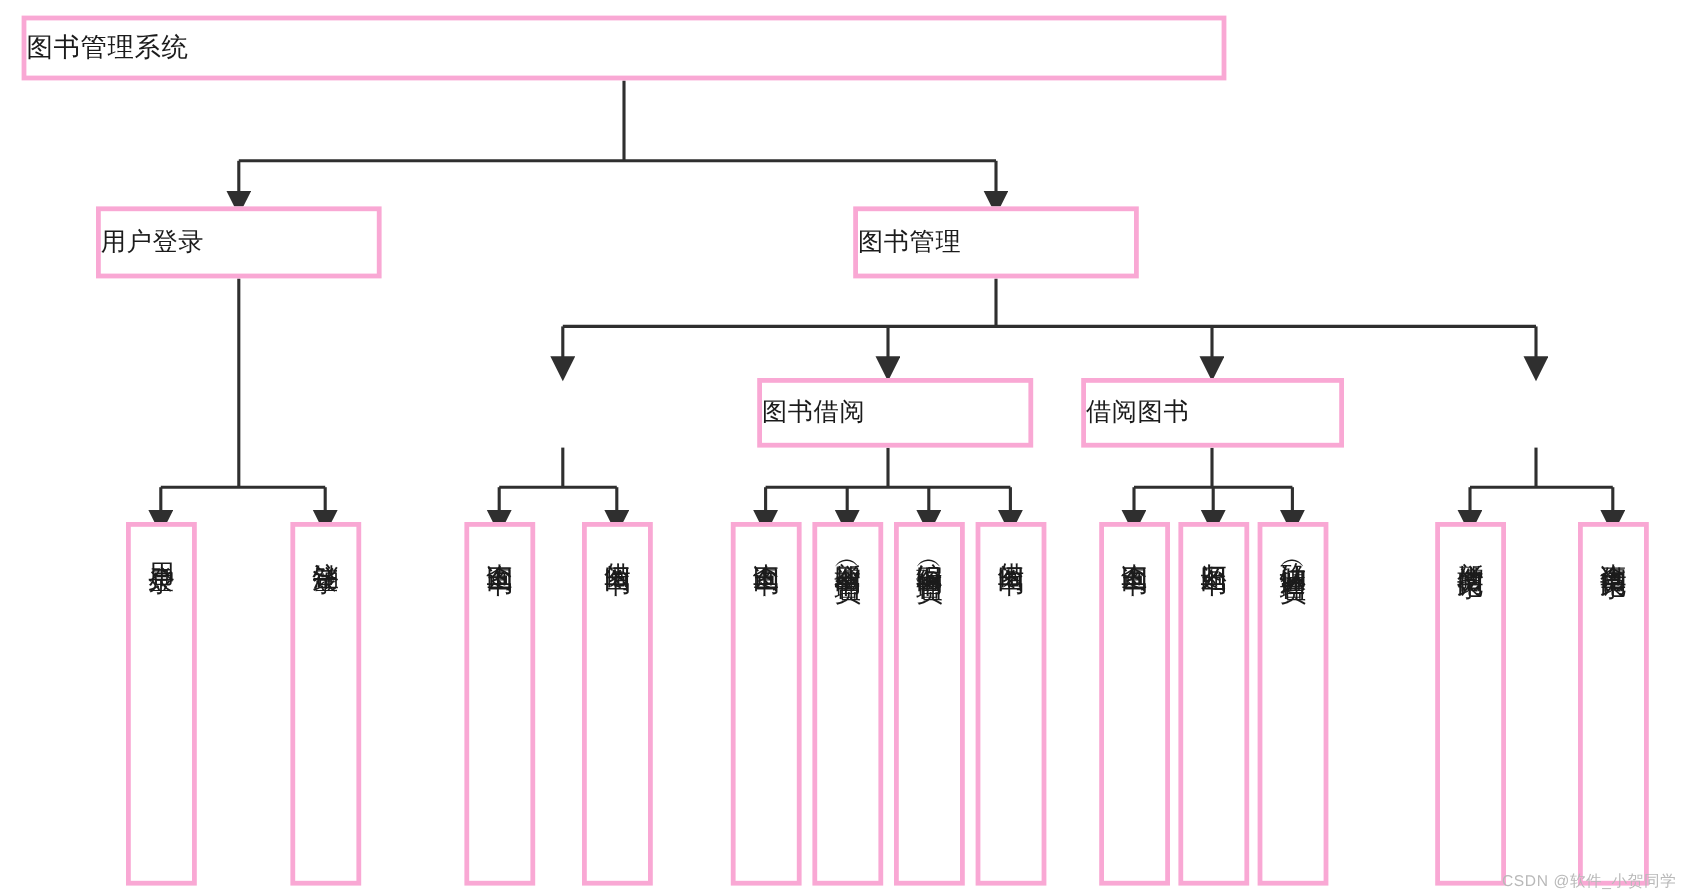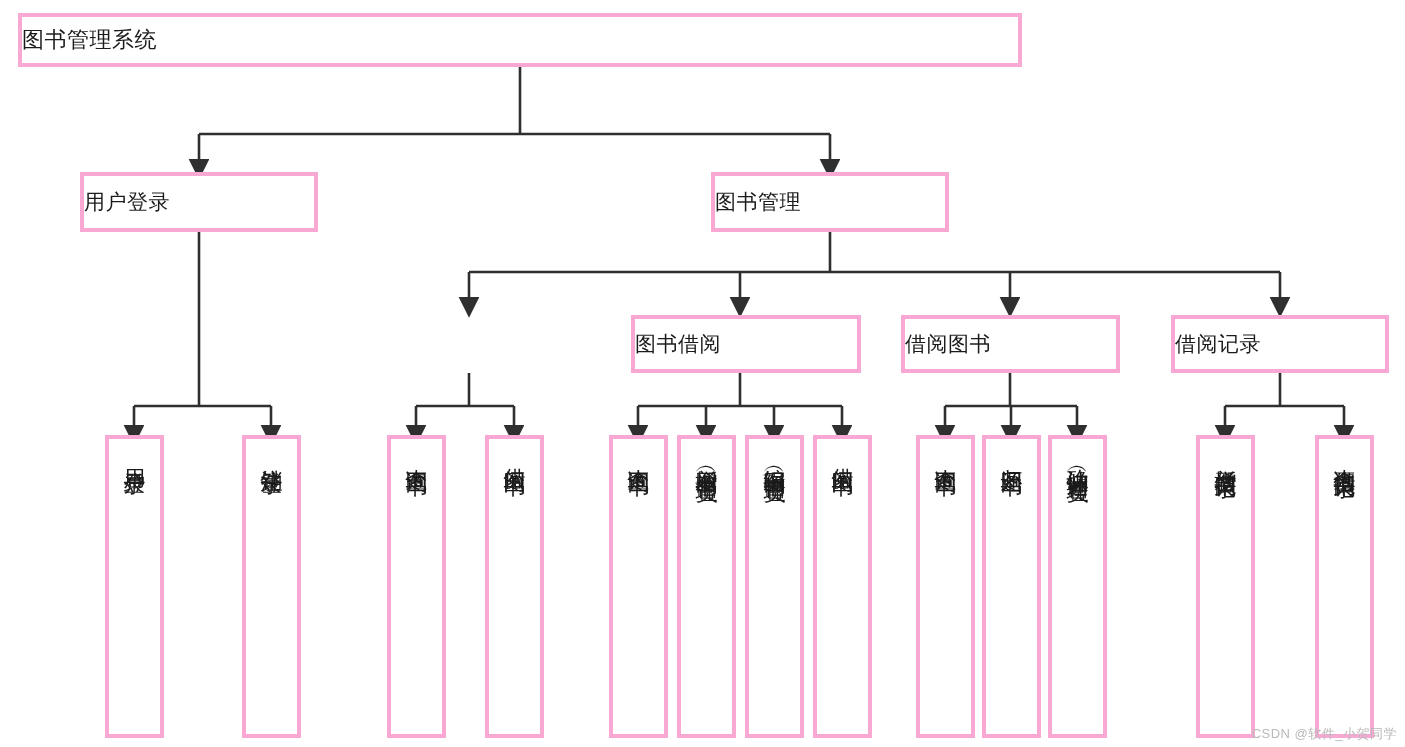--- a/index.html
+++ b/index.html
@@ -112,23 +112,20 @@
   <div class="node h" style="left:711px;top:172px;width:238px;height:60px;">
     <span class="lbl">图书管理</span>
   </div>
 
   <div class="node h" style="left:631px;top:315px;width:230px;height:58px;">
     <span class="lbl">图书借阅</span>
   </div>
   <div class="node h" style="left:901px;top:315px;width:219px;height:58px;">
     <span class="lbl">借阅图书</span>
   </div>
-  <div class="node h" style="left:1171px;top:315px;width:218px;height:58px;">
-    <span class="lbl">借阅记录</span>
-  </div>
 
   <div class="node v" style="left:105px;top:435px;width:59px;height:303px;">
     <span class="lbl">用户登录</span>
   </div>
   <div class="node v" style="left:242px;top:435px;width:59px;height:303px;">
     <span class="lbl">注销登录</span>
   </div>
 
   <div class="node v" style="left:387px;top:435px;width:59px;height:303px;">
     <span class="lbl">查询图书</span>

